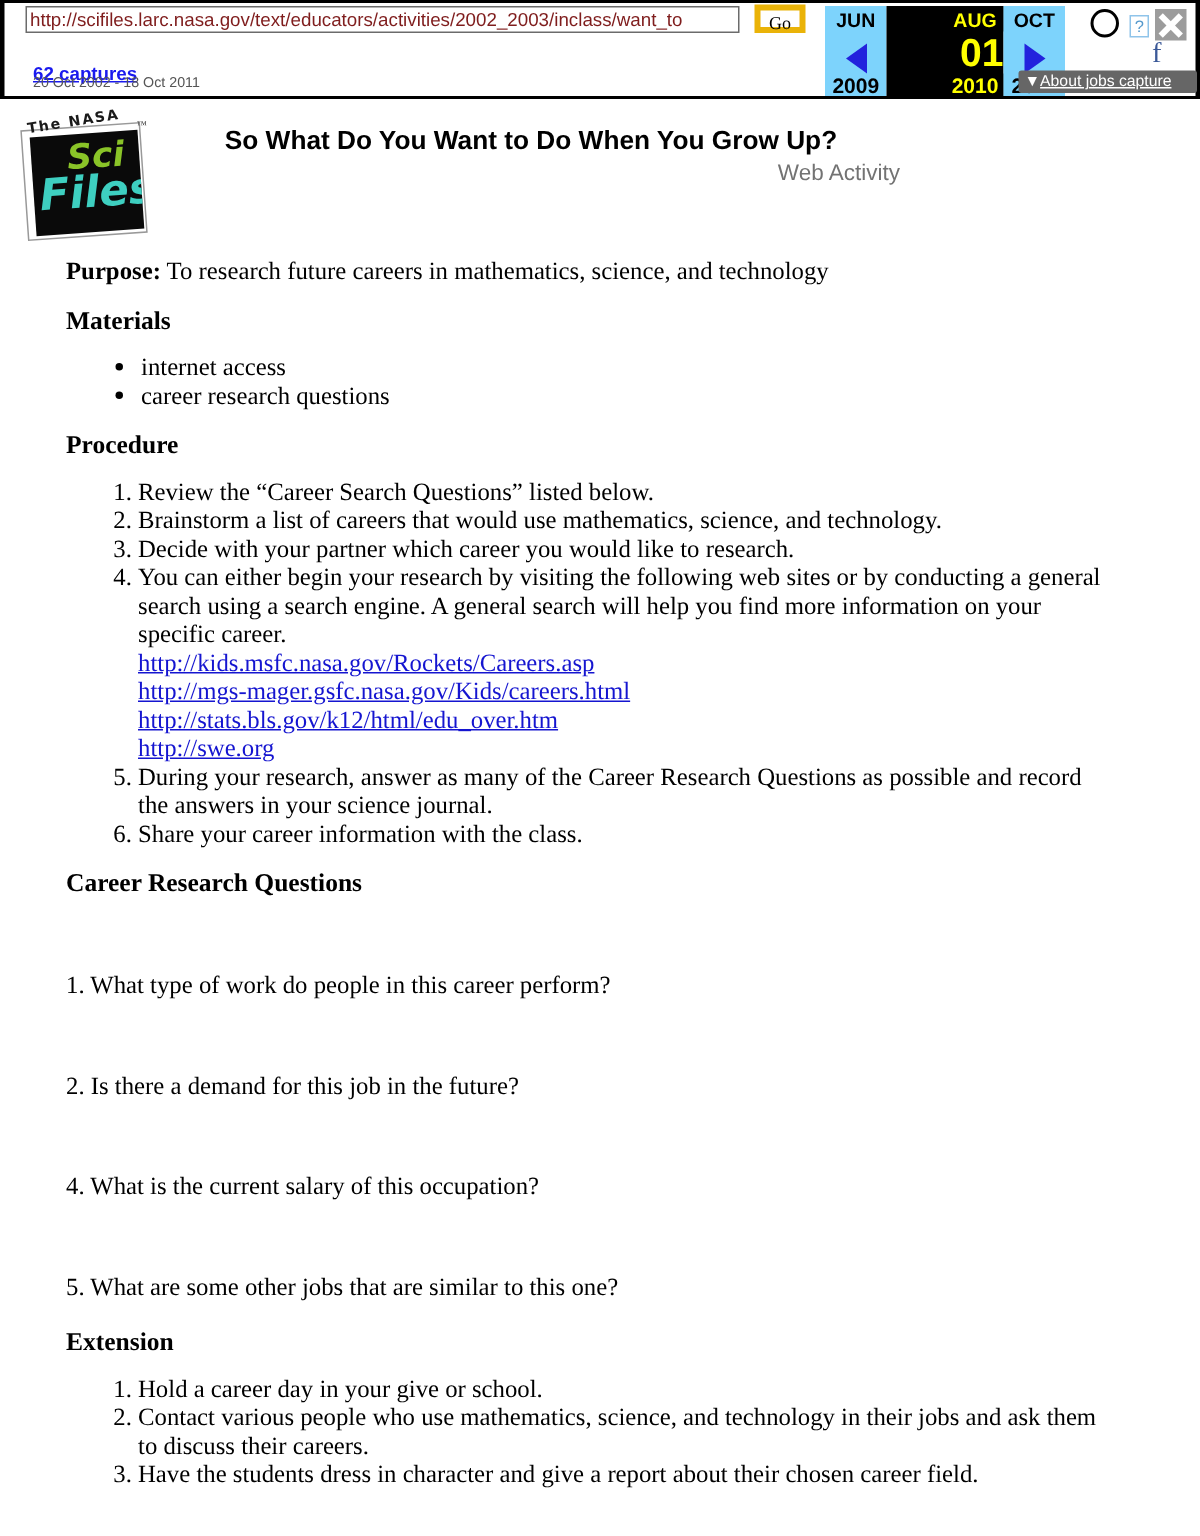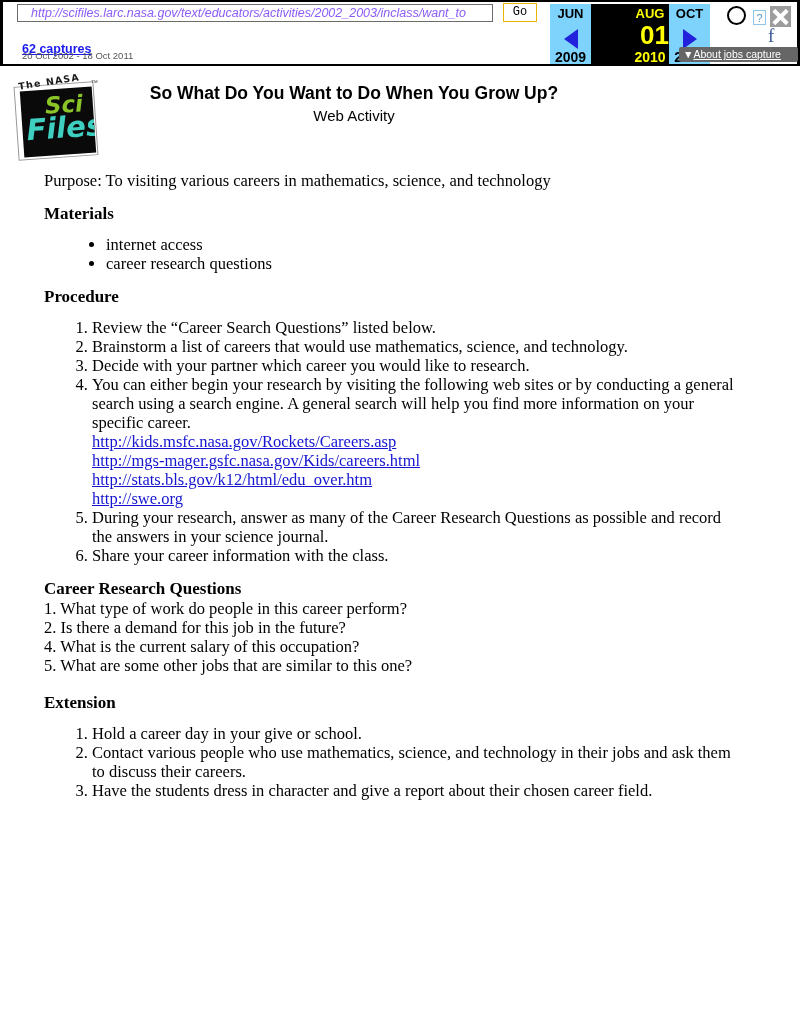--- a/index.html
+++ b/index.html
@@ -38,38 +38,37 @@
     top: 1px; left: 14px;
     display: flex;
     align-items: center;
   }
   #url-input {
     width: 476px;
     height: 18px;
     line-height: 18px;
     font-family: "Liberation Sans", "DejaVu Sans", sans-serif;
     font-size: 12.5px;
-    padding: 0 13px;
+    padding: 0 2px;
     border: 1px solid #6b6b6b;
     background: #ffffff;
-    color: #8b5cf6;
+    color: #7f1d1d;
     box-sizing: border-box;
     border-radius: 0;
-    font-style: italic;
   }
   #go-button {
     margin-left: 10px;
     width: 34px;
     height: 19px;
-    font-family: Liberation Mono, monospace;
+    font-family: Liberation Serif, serif;
     font-size: 12px;
     line-height: 17px;
     text-align: center;
     background: #ffffff;
-    border: 1px solid #eab308;
+    border: 4px solid #eab308;
     color: #000;
     box-sizing: border-box;
     cursor: pointer;
     padding: 0;
   }
   #captures-link {
     position: absolute;
     top: 40px; left: 19px;
     font-family: "Liberation Sans", "DejaVu Sans", sans-serif;
     font-size: 12.5px;
@@ -284,67 +283,68 @@
     font-weight: bold;
     line-height: 22px;
     padding-top: 16px;
     color: #000;
   }
   #page-subtitle {
     font-size: 15px;
     font-weight: normal;
     line-height: 20px;
     padding-top: 2px;
-    color: #000000;
+    color: #737373;
+    text-align: right;
   }
 
   
   #content {
     position: absolute;
     top: 171px; left: 0;
     width: 800px;
     font-family: "Liberation Serif", "DejaVu Serif", serif;
     font-size: 16.5px;
     line-height: 19px;
   }
   .block { margin: 0 0 0 44px; width: 712px; }
   p.para {
     margin: 0 0 14px 0;
     padding: 0;
   }
-  p.para .lead { font-weight: normal; }
+  p.para .lead { font-weight: bold; }
   h3.sec {
     font-size: 17px;
     font-weight: bold;
     margin: 0 0 11px 0;
     padding: 0;
     line-height: 20px;
   }
   ul.bullets {
     margin: 0 0 14px 0;
     padding-left: 46px;
     list-style-type: disc;
   }
-  ul.bullets li { margin: 0 0 0 16px; line-height: 19px; }
+  ul.bullets li { margin: 0 0 0 4px; line-height: 19px; }
   ol.steps {
     margin: 0 0 0 0;
     padding-left: 48px;
     list-style-type: decimal;
   }
   ol.steps > li { margin: 0; line-height: 19px; }
   ol.steps > li.wrap { padding-right: 22px; }
   .linkline {
     display: block;
     color: #1515d0;
     text-decoration: underline;
     line-height: 19px;
     cursor: pointer;
   }
   .plainlist { margin: 0; padding: 0; }
-  .plainlist .row { line-height: 19px; }
+  .plainlist .row { line-height: 19px; margin-top: 48px; }
   .spacer14 { height: 14px; }
   .spacer18 { height: 18px; }
 </style>
 </head>
 <body>
 
 <div id="wayback-bar">
   <div id="wb-inner">
 
     <div class="wb-urlrow">
@@ -403,21 +403,21 @@
   <div id="title-block">
     <div id="page-title">So What Do You Want to Do When You Grow Up?</div>
     <div id="page-subtitle">Web Activity</div>
   </div>
 
 </div>
 
 <div id="content">
   <div class="block">
 
-    <p class="para"><span class="lead">Purpose:</span><span> To visiting various careers in mathematics, science, and technology</span></p>
+    <p class="para"><span class="lead">Purpose:</span><span> To research future careers in mathematics, science, and technology</span></p>
 
     <h3 class="sec">Materials</h3>
     <ul class="bullets">
       <li>internet access</li>
       <li>career research questions</li>
     </ul>
 
     <h3 class="sec">Procedure</h3>
     <ol class="steps">
       <li>Review the “Career Search Questions” listed below.</li>

